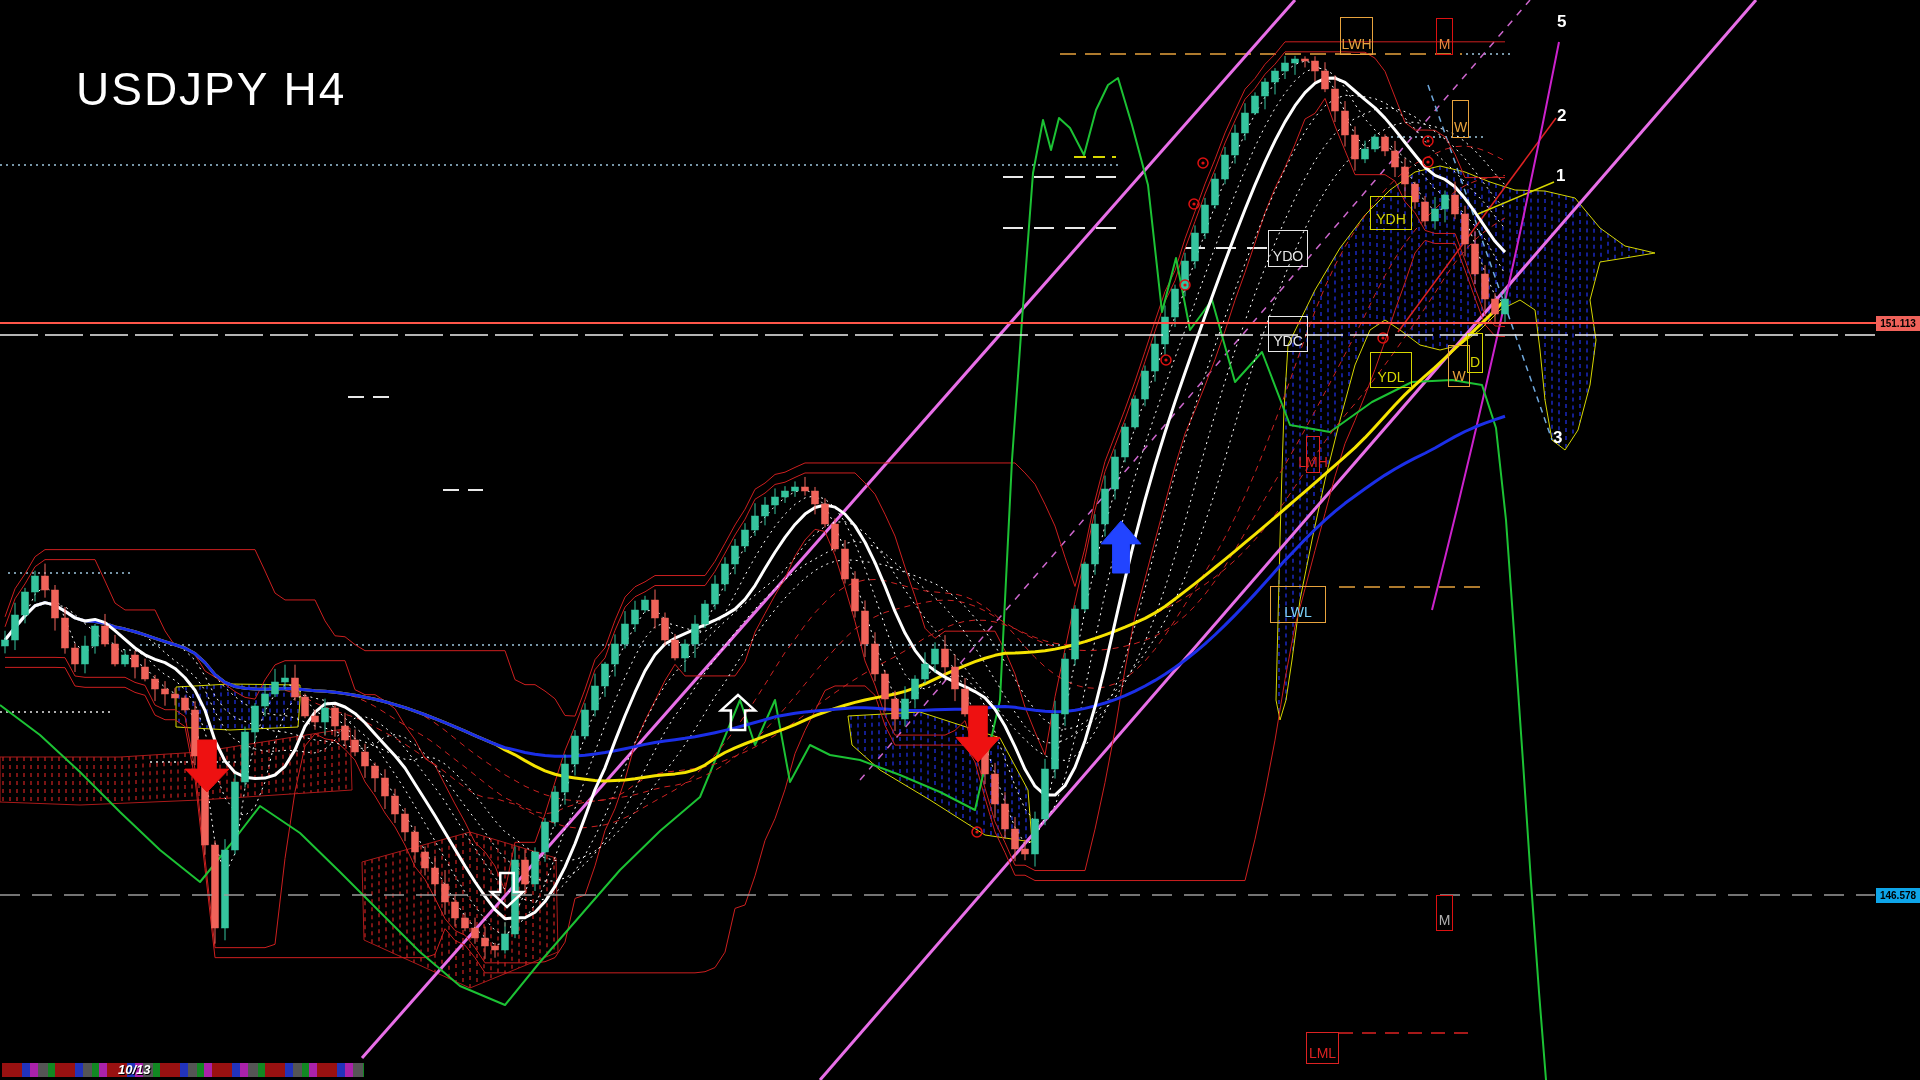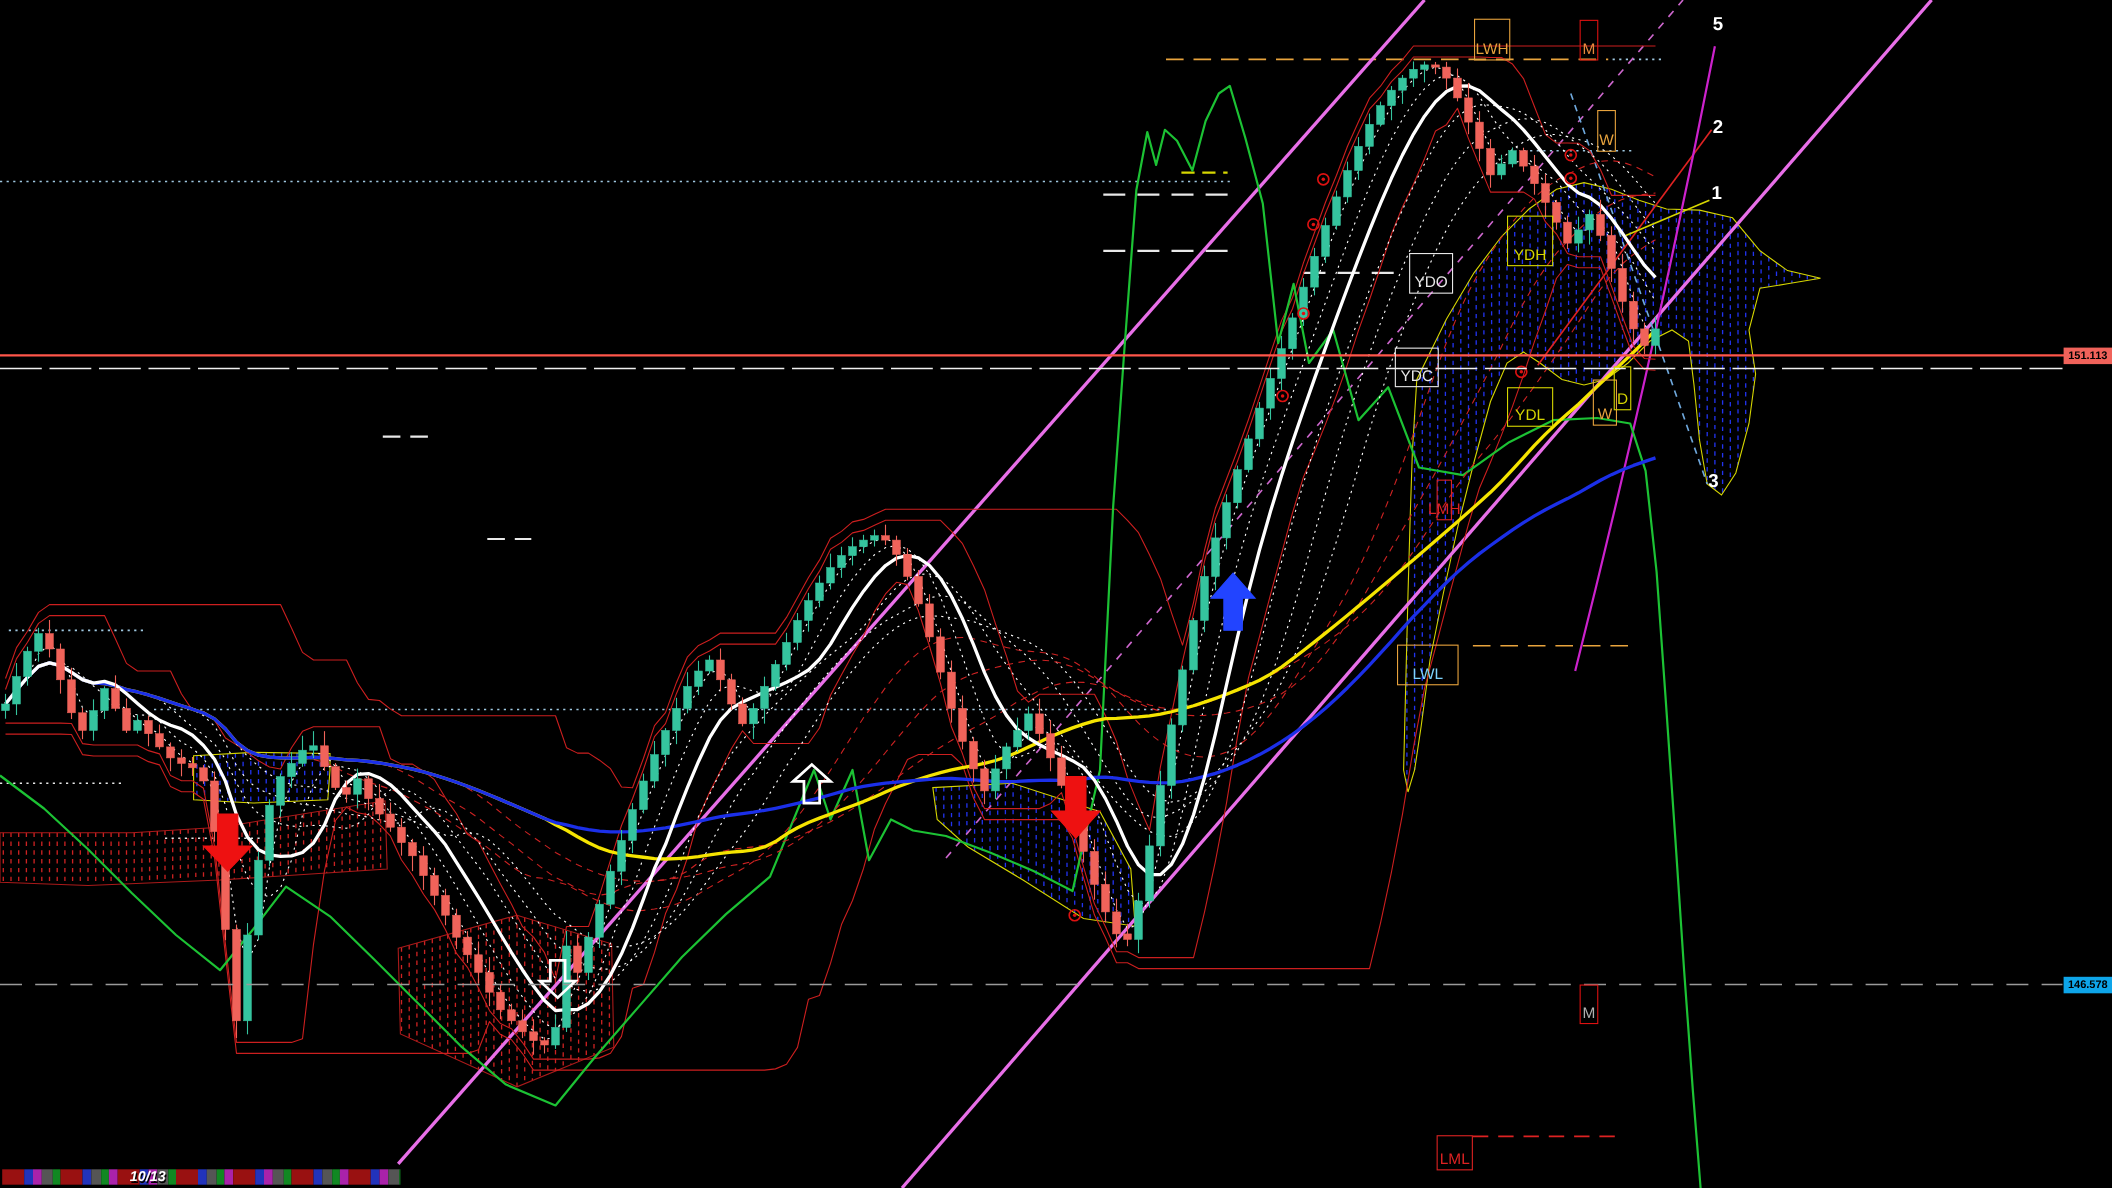--- a/index.html
+++ b/index.html
@@ -565,20 +565,21 @@
       <circle cx="1428" cy="162" r="1.6" fill="#dd1111"></circle>
       <line x1="0" y1="323" x2="1877" y2="323" stroke="#ff564a" stroke-width="2"></line>
       <line x1="0" y1="335" x2="1875" y2="335" stroke="#f0f0f0" stroke-width="1.5" stroke-dasharray="38 7"></line>
       <line x1="0" y1="895" x2="1875" y2="895" stroke="#9a9a9a" stroke-width="1.5" stroke-dasharray="20 12"></line>
       <polygon points="197.76,740 216.24,740 216.24,769.12 229,769.12 207,792 185,769.12 197.76,769.12" fill="#ee1111" stroke="#ee1111" stroke-width="1" stroke-linejoin="miter"></polygon>
       <polygon points="968.76,706 987.24,706 987.24,737.36 1000,737.36 978,762 956,737.36 968.76,737.36" fill="#ee1111" stroke="#ee1111" stroke-width="1" stroke-linejoin="miter"></polygon>
       <polygon points="1112.6,573 1129.4,573 1129.4,543.88 1141,543.88 1121,521 1101,543.88 1112.6,543.88" fill="#2244ff" stroke="#2244ff" stroke-width="1" stroke-linejoin="miter"></polygon>
       <polygon points="500.28,873 513.72,873 513.72,892.04 523,892.04 507,907 491,892.04 500.28,892.04" fill="none" stroke="#ffffff" stroke-width="2.5" stroke-linejoin="miter"></polygon>
       <polygon points="730.86,730 745.14,730 745.14,710.4 755,710.4 738,695 721,710.4 730.86,710.4" fill="none" stroke="#ffffff" stroke-width="2.5" stroke-linejoin="miter"></polygon>
     </svg>
+  <div class="title">USDJPY H4</div>
   <div class="price-badge" style="left: 1876px; top: 316px; background: rgb(240, 98, 90);">151.113</div>
   <div class="price-badge" style="left: 1876px; top: 888px; background: #0ea5e9;">146.578</div>
   <div class="strip" id="pattern-strip">
       <div style="width: 20px; background: rgb(153, 17, 17);"></div>
       <div style="width: 8px; background: rgb(34, 51, 187);"></div>
       <div style="width: 8px; background: rgb(170, 34, 170);"></div>
       <div style="width: 10px; background: rgb(85, 85, 85);"></div>
       <div style="width: 7px; background: rgb(17, 136, 34);"></div>
       <div style="width: 20px; background: rgb(153, 17, 17);"></div>
       <div style="width: 8px; background: rgb(34, 51, 187);"></div>
@@ -609,22 +610,22 @@
       <div style="width: 8px; background: rgb(34, 51, 187);"></div>
       <div style="width: 8px; background: rgb(170, 34, 170);"></div>
       <div style="width: 10px; background: rgb(85, 85, 85);"></div>
       <div style="width: 1px; background: rgb(17, 136, 34);"></div>
     </div>
   <div class="strip-label">10/13</div>
   <div id="labels-layer">
       <div class="obj-label" style="left: 1340px; top: 17px; width: 33px; height: 38px; border-color: rgb(232, 163, 61); color: rgb(232, 163, 61);">LWH</div>
       <div class="obj-label" style="left: 1436px; top: 18px; width: 17px; height: 37px; border-color: rgb(221, 17, 17); color: rgb(232, 136, 61);">M</div>
       <div class="obj-label" style="left: 1452px; top: 100px; width: 17px; height: 38px; border-color: rgb(232, 163, 61); color: rgb(232, 163, 61);">W</div>
-      <div class="obj-label" style="left: 1370px; top: 196px; width: 42px; height: 46px; border-color: rgb(214, 214, 0); color: rgb(214, 214, 0);">YDH</div>
-      <div class="obj-label" style="left: 1268px; top: 230px; width: 40px; height: 37px; border-color: rgb(232, 232, 232); color: rgb(232, 232, 232); margin-left: 13px;">YDO</div>
+      <div class="obj-label" style="left: 1370px; top: 196px; width: 42px; height: 34px; border-color: rgb(214, 214, 0); color: rgb(214, 214, 0);">YDH</div>
+      <div class="obj-label" style="left: 1268px; top: 230px; width: 40px; height: 37px; border-color: rgb(232, 232, 232); color: rgb(232, 232, 232);">YDO</div>
       <div class="obj-label" style="left: 1268px; top: 316px; width: 40px; height: 36px; border-color: rgb(232, 232, 232); color: rgb(232, 232, 232);">YDC</div>
       <div class="obj-label" style="left: 1370px; top: 352px; width: 42px; height: 36px; border-color: rgb(214, 214, 0); color: rgb(214, 214, 0);">YDL</div>
       <div class="obj-label" style="left: 1448px; top: 345px; width: 22px; height: 42px; border-color: rgb(232, 163, 61); color: rgb(232, 163, 61);">W</div>
       <div class="obj-label" style="left: 1467px; top: 333px; width: 16px; height: 40px; border-color: rgb(214, 214, 0); color: rgb(214, 214, 0);">D</div>
       <div class="obj-label" style="left: 1306px; top: 436px; width: 14px; height: 37px; border-color: rgb(221, 34, 34); color: rgb(221, 34, 34);">LMH</div>
       <div class="obj-label" style="left: 1270px; top: 586px; width: 56px; height: 37px; border-color: rgb(232, 163, 61); color: #7dd3fc;">LWL</div>
       <div class="obj-label" style="left: 1436px; top: 895px; width: 17px; height: 36px; border-color: rgb(221, 17, 17); color: rgb(176, 176, 176);">M</div>
       <div class="obj-label" style="left: 1306px; top: 1032px; width: 33px; height: 32px; border-color: rgb(221, 34, 34); color: rgb(221, 34, 34);">LML</div>
       <div class="wave-num" style="left: 1557px; top: 12px;">5</div>
       <div class="wave-num" style="left: 1557px; top: 106px;">2</div>

